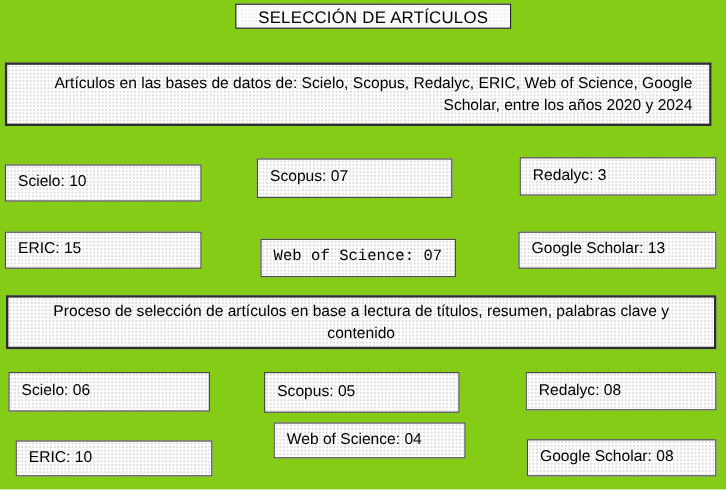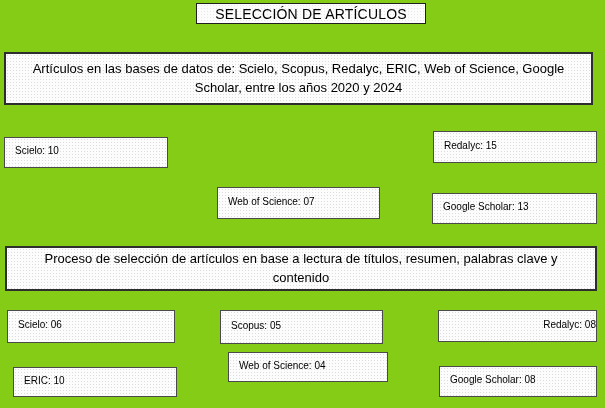--- a/index.html
+++ b/index.html
@@ -35,61 +35,67 @@
     background-image: radial-gradient(circle, #e8e8e8 0.5px, rgba(0,0,0,0) 0.6px);
   }
   .wide-box {
     border: 2px solid #2e2e2e;
     justify-content: center;
     text-align: center;
     font-size: 13px;
     line-height: 1.45;
     padding: 2px 14px;
   }
-  .stage1-desc { left: 4px;  top: 52px;  width: 589px; height: 53px; }
+  .stage1-desc { left: 4px;  top: 52px;  width: 589px; height: 53px; text-align: right; }
   .stage2-desc { left: 5px;  top: 246px; width: 592px; height: 45px; justify-content: flex-end; }
   .count-box {
-    font-size: 10px;
+    font-size: 13px;
     padding-left: 10px;
     padding-bottom: 4px;
     border: 1.5px solid #4a4a4a;
   }
   
   .s1-scielo  { left: 4px;   top: 137px; width: 164px; height: 31px; }
   .s1-scopus  { left: 214px; top: 132px; width: 163px; height: 33px; }
   .s1-redalyc { left: 433px; top: 131px; width: 164px; height: 32px; }
   .s1-eric    { left: 4px;   top: 193px; width: 164px; height: 31px; }
-  .s1-wos     { left: 217px; top: 187px; width: 163px; height: 32px; }
+  .s1-wos     { left: 217px; top: 199px; width: 163px; height: 32px; font-family: Liberation Mono, monospace; }
   .s1-gs      { left: 432px; top: 193px; width: 165px; height: 31px; }
   
   .s2-scielo  { left: 7px;   top: 310px; width: 168px; height: 33px; }
   .s2-scopus  { left: 220px; top: 310px; width: 163px; height: 34px; }
-  .s2-redalyc { left: 438px; top: 310px; width: 159px; height: 32px; justify-content: flex-end; }
+  .s2-redalyc { left: 438px; top: 310px; width: 159px; height: 32px; }
   .s2-eric    { left: 13px;  top: 367px; width: 164px; height: 30px; }
   .s2-wos     { left: 228px; top: 352px; width: 160px; height: 30px; }
   .s2-gs      { left: 439px; top: 366px; width: 158px; height: 31px; }
 </style>
 </head>
 <body>
 
 <div class="canvas">
 
   <div class="box title-box">
     <span>SELECCIÓN DE ARTÍCULOS</span>
   </div>
 
   <div class="box wide-box stage1-desc">
     <span>Artículos en las bases de datos de: Scielo, Scopus, Redalyc, ERIC, Web of Science, Google Scholar, entre los años 2020 y 2024</span>
   </div>
 
   <div class="box count-box s1-scielo">
     <span>Scielo: 10</span>
   </div>
+  <div class="box count-box s1-scopus">
+    <span>Scopus: 07</span>
+  </div>
   <div class="box count-box s1-redalyc">
-    <span>Redalyc: 15</span>
+    <span>Redalyc: 3</span>
+  </div>
+  <div class="box count-box s1-eric">
+    <span>ERIC: 15</span>
   </div>
   <div class="box count-box s1-wos">
     <span>Web of Science: 07</span>
   </div>
   <div class="box count-box s1-gs">
     <span>Google Scholar: 13</span>
   </div>
 
   <div class="box wide-box stage2-desc">
     <span>Proceso de selección de artículos en base a lectura de títulos, resumen, palabras clave y contenido</span>

